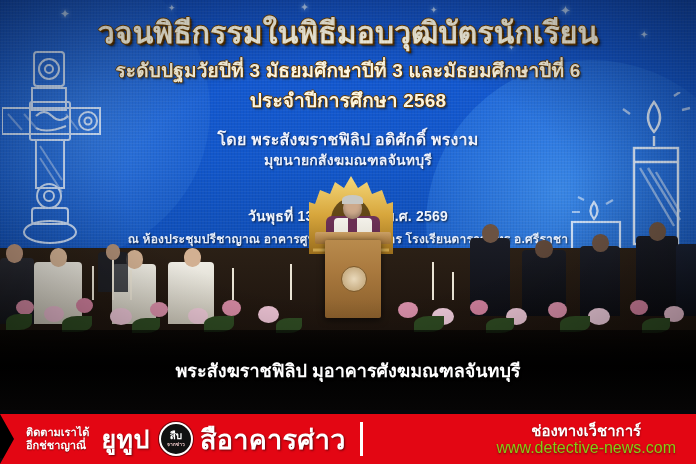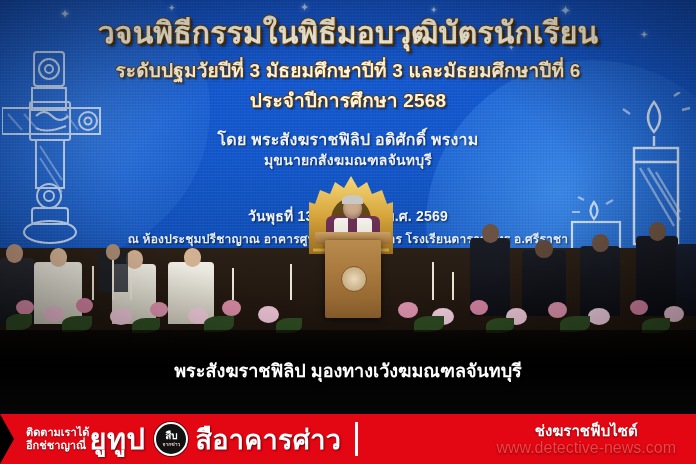--- a/index.html
+++ b/index.html
@@ -110,33 +110,33 @@
   .cap2{color:#fff;font-size:16px;font-weight:bold;text-shadow:0 1px 3px #000;white-space:nowrap;}
 
   
   .bottombar{position:absolute;left:0;top:414px;width:696px;height:44px;background:#000;}
   .red-left{position:absolute;left:0;top:0;width:448px;height:50px;background:#e30613;
     clip-path:polygon(0 0,448px 0,448px 50px,0 50px,14px 25px);}
   .red-right{position:absolute;left:448px;top:0;width:248px;height:50px;background:#e30613;}
   .bar-inner{position:absolute;left:0;top:0;width:696px;height:50px;display:flex;align-items:center;}
   .follow{margin-left:26px;color:#fff;font-size:11px;font-weight:bold;line-height:13px;text-align:left;
           text-shadow:0 1px 1px rgba(0,0,0,.45);}
-  .youtube{margin-left:0;color:#fff;font-size:29px;font-weight:bold;letter-spacing:.5px;
+  .youtube{margin-left:12px;color:#fff;font-size:25px;font-weight:bold;letter-spacing:.5px;
            text-shadow:1px 1px 2px rgba(0,0,0,.5);}
   .logo-circle{margin-left:9px;width:30px;height:30px;border-radius:50%;background:#111;
     border:2px solid #fff;display:flex;flex-direction:column;align-items:center;justify-content:center;
     box-shadow:0 0 0 1px rgba(0,0,0,.5);}
   .logo-top{color:#fff;font-size:10px;font-weight:bold;line-height:10px;}
   .logo-bot{color:#e8c4c4;font-size:5px;font-weight:bold;line-height:6px;}
   .brand{margin-left:7px;color:#fff;font-size:27px;font-weight:bold;letter-spacing:.3px;
          text-shadow:1px 1px 2px rgba(0,0,0,.55);}
   .divider{margin-left:14px;width:3px;height:34px;background:#fff;}
   .web{margin-left:auto;margin-right:20px;text-align:center;}
   .web1{color:#fff;font-size:15px;font-weight:bold;line-height:17px;text-shadow:0 1px 2px rgba(0,0,0,.45);}
-  .web2{color:#ef4444;font-size:16px;line-height:18px;text-shadow:0 1px 2px rgba(0,0,0,.45);}
+  .web2{color:#84cc16;font-size:16px;line-height:18px;text-shadow:0 1px 2px rgba(0,0,0,.45);}
 </style>
 </head>
 <body>
 
 <div id="stage">
 
   <div class="photo">
 
     <div class="backdrop">
       <div class="glow-l"></div>
@@ -284,39 +284,39 @@
       <div class="leaf" style="left:414px;top:28px;width:30px;height:16px"></div>
       <div class="leaf" style="left:486px;top:30px;width:28px;height:15px"></div>
       <div class="leaf" style="left:560px;top:28px;width:30px;height:16px"></div>
       <div class="leaf" style="left:642px;top:30px;width:28px;height:15px"></div>
     </div>
 
     <div class="stage-dark"></div>
     <div class="vignette"></div>
 
     <div class="caption">
-      <div class="cap1">พระสังฆราชฟิลิป มุองทางเวังฆมณฑลจันทบุรี</div>
+      <div class="cap1">พระสังฆราชฟิลิป มุอาคารศังฆมณฑลจันทบุรี</div>
     </div>
   </div>
 
   <div class="bottombar">
     <div class="red-left"></div>
     <div class="red-right"></div>
     <div class="bar-inner">
       <div class="follow">
         <div>ติดตามเราได้</div>
         <div>อีกช่ชาญาณี่</div>
       </div>
       <div class="youtube">ยูทูป</div>
       <div class="logo-circle">
         <span class="logo-top">สืบ</span>
         <span class="logo-bot">จากข่าว</span>
       </div>
       <div class="brand">สือาคารศ่าว</div>
       <div class="divider"></div>
       <div class="web">
-        <div class="web1">ช่งฆราชฟ็บไซต์</div>
+        <div class="web1">ช่องทางเว็ชาการ์</div>
         <div class="web2">www.detective-news.com</div>
       </div>
     </div>
   </div>
 
 </div>
 
 </body></html>

